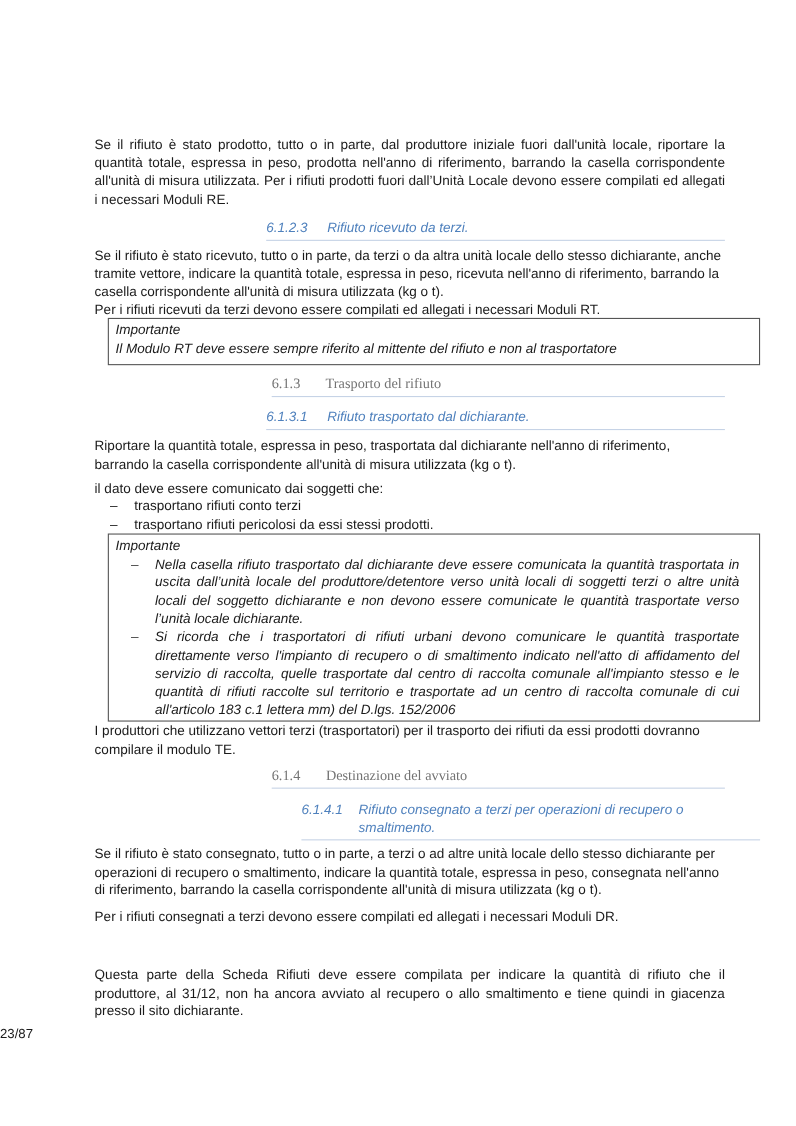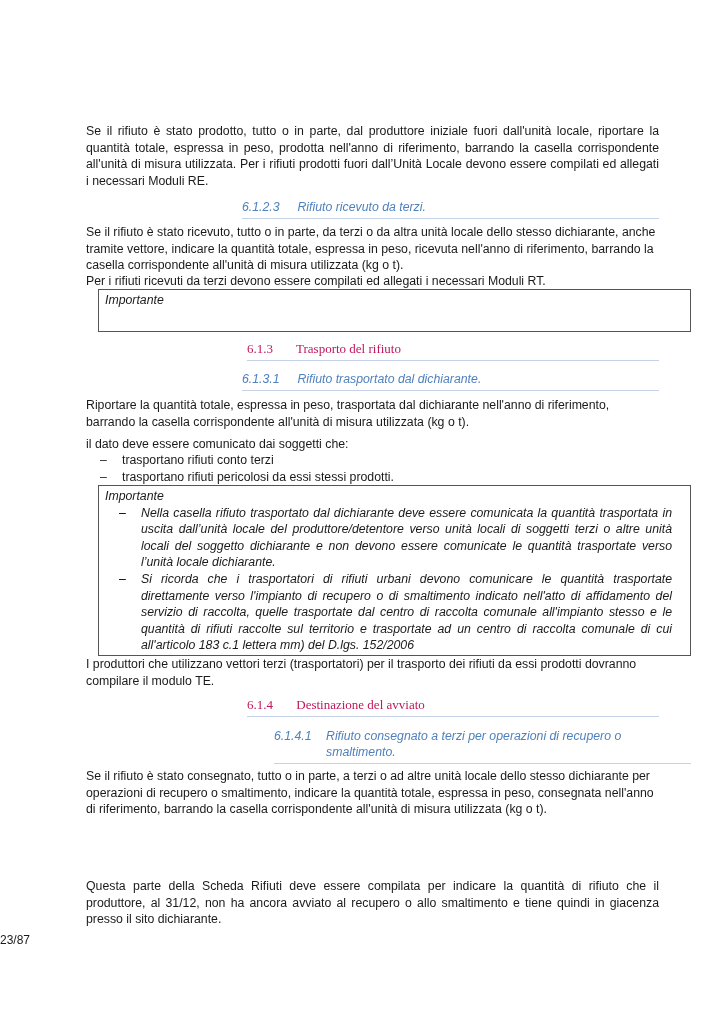--- a/index.html
+++ b/index.html
@@ -5,21 +5,21 @@
   html, body { margin: 0; padding: 0; background: #ffffff; }
   body { width: 724px; height: 1024px; position: relative; overflow: hidden;
          font-family: "Liberation Sans", sans-serif; color: #1a1a1a; }
   .page { position: absolute; left: 0; top: 0; width: 724px; height: 1024px; }
   .p { position: absolute; left: 86px; width: 573px; font-size: 12.3px; line-height: 16.6px; margin: 0; }
   .justify { text-align: justify; text-align-last: left; }
   .h { position: absolute; color: #4f81bd; font-size: 12.3px; line-height: 16px;
        border-bottom: 1px solid #c6d3e6; padding-bottom: 3px; }
   .h .num { display: inline-block; }
   .h4 { font-style: italic; }
-  .h3 { font-family: "Liberation Serif", serif; font-size: 13px; color: #be185d; }
+  .h3 { font-family: "Liberation Serif", serif; font-size: 13px; color: #737373; }
   .box { position: absolute; left: 86px; width: 567px; border: 1px solid #555; padding: 2px 18px 3px 6px;
          font-style: italic; font-size: 12.3px; line-height: 16.6px; margin-left: 12px; }
   .box .title { display: block; }
   .dash-list { list-style: none; margin: 0; padding: 0; }
   .dash-list li { position: relative; padding-left: 36px; }
   .dash-list li .dash { position: absolute; left: 14px; top: 0; }
   .box .dash-list li { padding-left: 36px; text-align: justify; text-align-last: left; }
   .footer { position: absolute; top: 933px; left: 0; width: 724px; text-align: left; font-size: 12px; }
 </style>
 </head>
@@ -32,20 +32,21 @@
   <div class="h h4" style="top:199px; left:242px; width:417px;">
     <span class="num" style="width:52px;">6.1.2.3</span>
     <span>Rifiuto ricevuto da terzi.</span>
   </div>
 
   <p class="p" style="top:224px;">Se il rifiuto è stato ricevuto, tutto o in parte, da terzi o da altra unità locale dello stesso dichiarante, anche tramite vettore, indicare la quantità totale, espressa in peso, ricevuta nell'anno di riferimento, barrando la casella corrispondente all'unità di misura utilizzata (kg o t).</p>
   <p class="p" style="top:273px;">Per i rifiuti ricevuti da terzi devono essere compilati ed allegati i necessari Moduli RT.</p>
 
   <div class="box" style="top:289px; height:36px;">
     <span class="title">Importante</span>
+    <span>Il Modulo RT deve essere sempre riferito al mittente del rifiuto e non al trasportatore</span>
   </div>
 
   <div class="h h3" style="top:341px; left:247px; width:412px;">
     <span class="num" style="width:46px;">6.1.3</span>
     <span>Trasporto del rifiuto</span>
   </div>
 
   <div class="h h4" style="top:371px; left:242px; width:417px;">
     <span class="num" style="width:52px;">6.1.3.1</span>
     <span>Rifiuto trasportato dal dichiarante.</span>
@@ -72,18 +73,19 @@
   <div class="h h3" style="top:697px; left:247px; width:412px;">
     <span class="num" style="width:46px;">6.1.4</span>
     <span>Destinazione del avviato</span>
   </div>
 
   <div class="h h4" style="top:728px; left:242px; width:417px;margin-left:32px;">
     <span class="num" style="width:52px; vertical-align:top;">6.1.4.1</span><span style="display:inline-block; width:340px;"><span>Rifiuto consegnato a terzi per operazioni di recupero o</span><br><span>smaltimento.</span></span>
   </div>
 
   <p class="p" style="top:768px;">Se il rifiuto è stato consegnato, tutto o in parte, a terzi o ad altre unità locale dello stesso dichiarante per operazioni di recupero o smaltimento, indicare la quantità totale, espressa in peso, consegnata nell'anno di riferimento, barrando la casella corrispondente all'unità di misura utilizzata (kg o t).</p>
+  <p class="p" style="top:825px;">Per i rifiuti consegnati a terzi devono essere compilati ed allegati i necessari Moduli DR.</p>
 
 
   <p class="p justify" style="top:878px;">Questa parte della Scheda Rifiuti deve essere compilata per indicare la quantità di rifiuto che il produttore, al 31/12, non ha ancora avviato al recupero o allo smaltimento e tiene quindi in giacenza presso il sito dichiarante.</p>
 
   <div class="footer">23/87</div>
 </div>
 
 </body></html>

